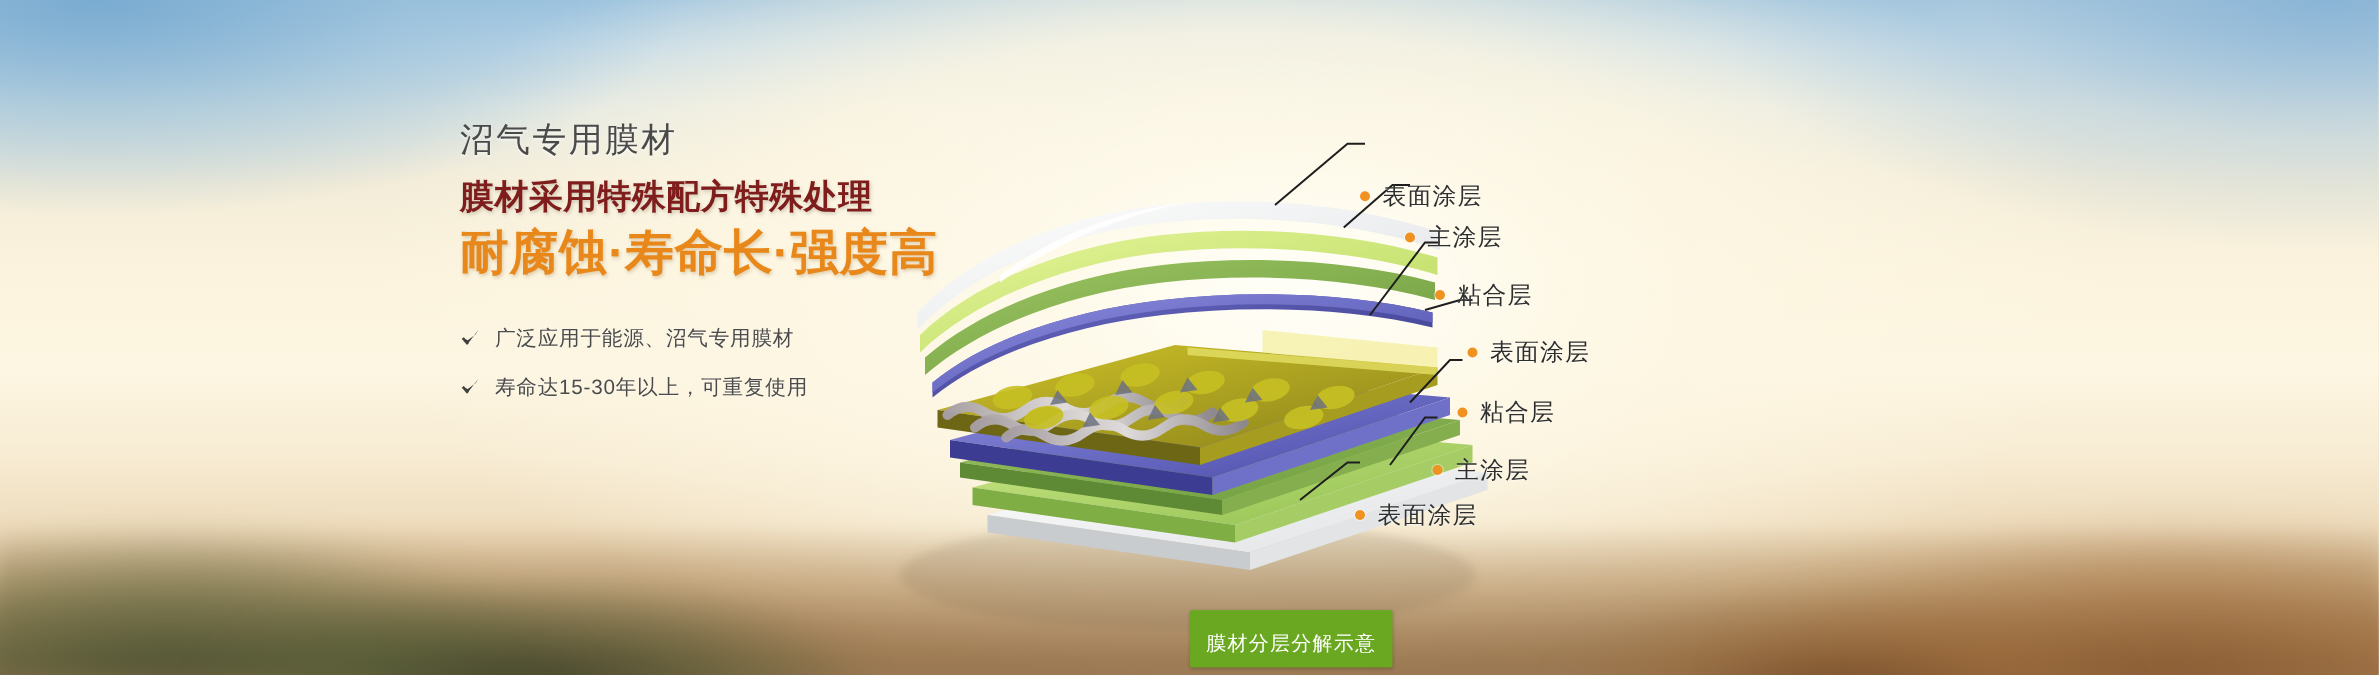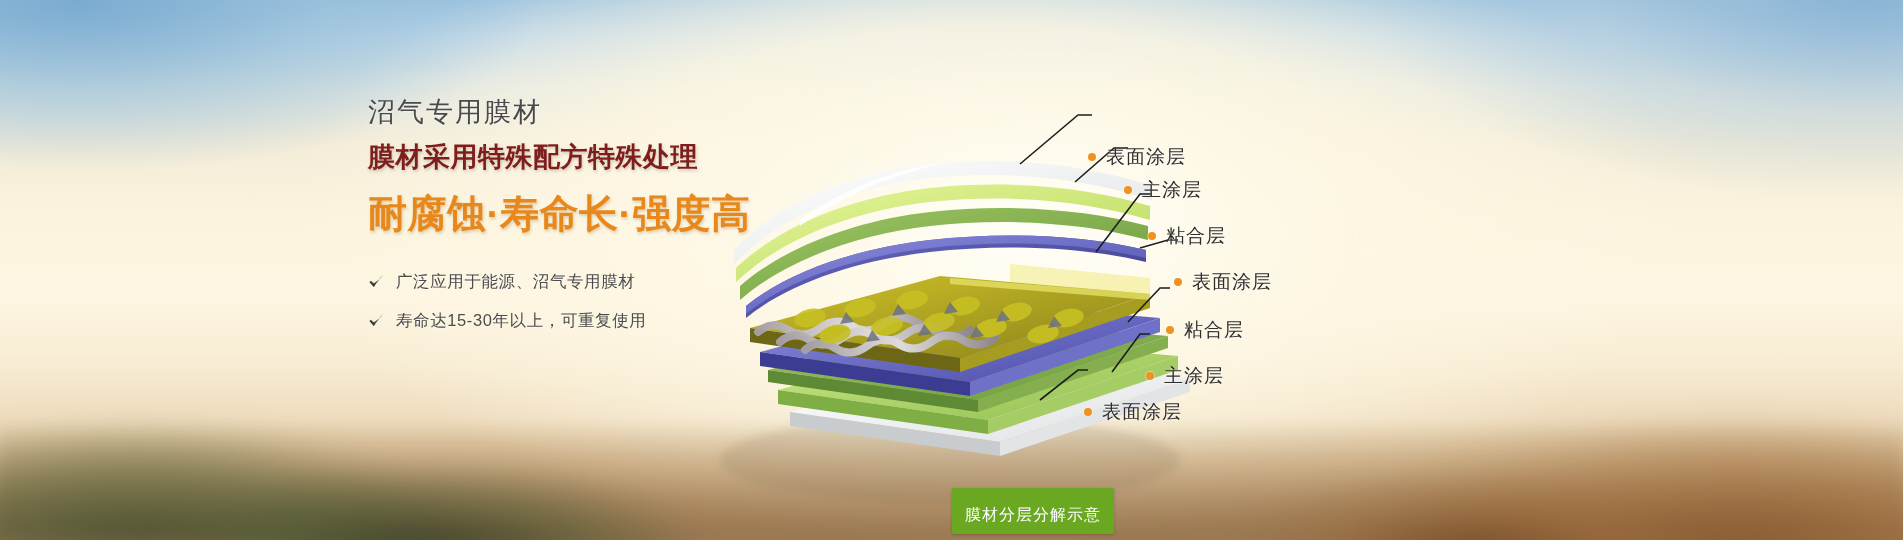--- a/index.html
+++ b/index.html
@@ -73,21 +73,21 @@
   .kicker{
     font-size:27px;color:#4a4a4a;letter-spacing:2px;line-height:1.25;
     font-weight:400;text-shadow:0 1px 2px rgba(255,255,255,0.6);
   }
   .headline{
     margin-top:12px;
     font-size:27px;font-weight:bold;color:#7f1d1d;letter-spacing:0.5px;
     line-height:1.18;text-shadow:1px 2px 3px rgba(130,120,100,0.35);
   }
   .headline-orange{
-    margin-top:17px;
+    margin-top:6px;
     font-size:39px;font-weight:bold;color:#e8881a;letter-spacing:0.5px;
     line-height:1.18;text-shadow:1px 2px 3px rgba(150,110,50,0.3);
   }
   .bullets{margin-top:34px;}
   .bullet{
     display:flex;align-items:center;margin-bottom:17px;
   }
   .check-icon{
     width:17px;height:17px;flex:0 0 17px;margin-right:11px;display:block;
   }

